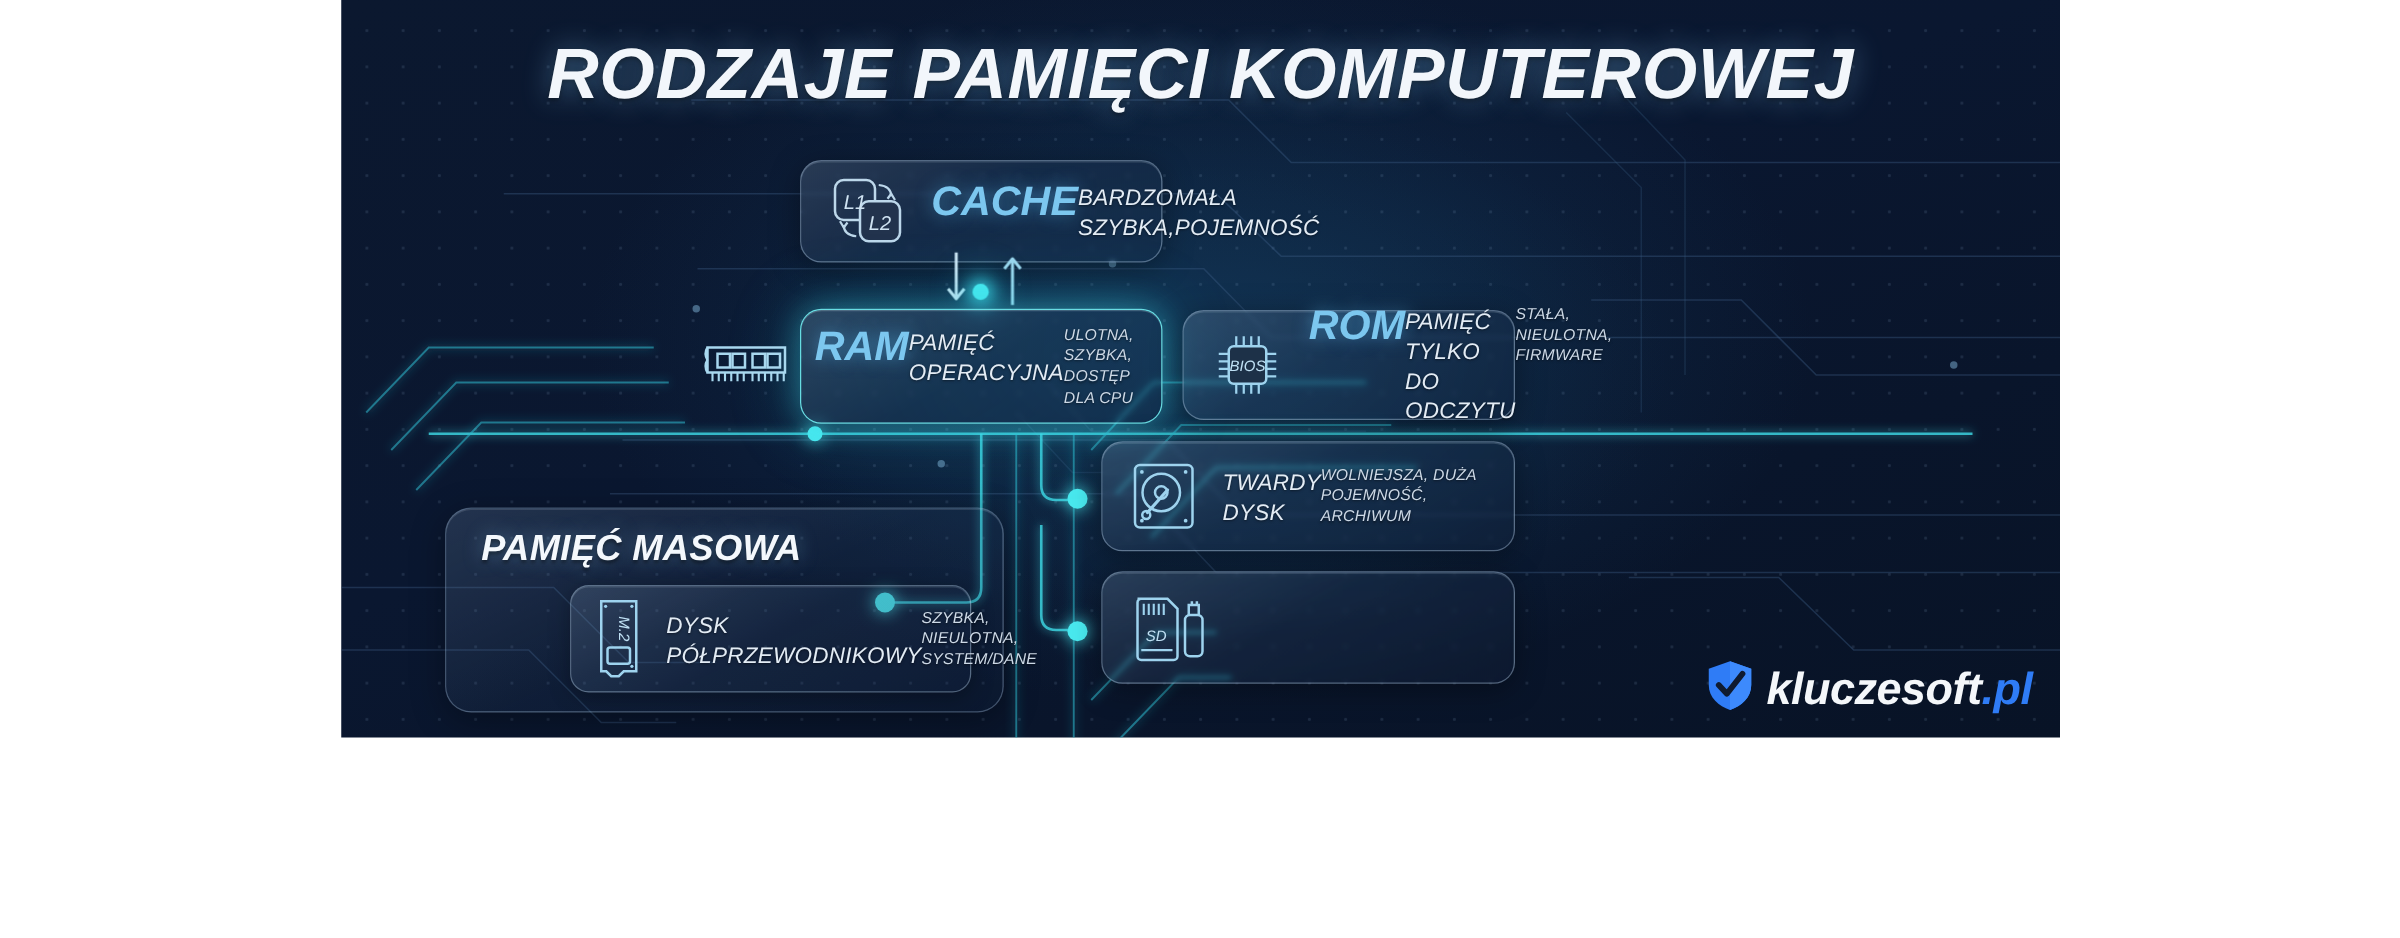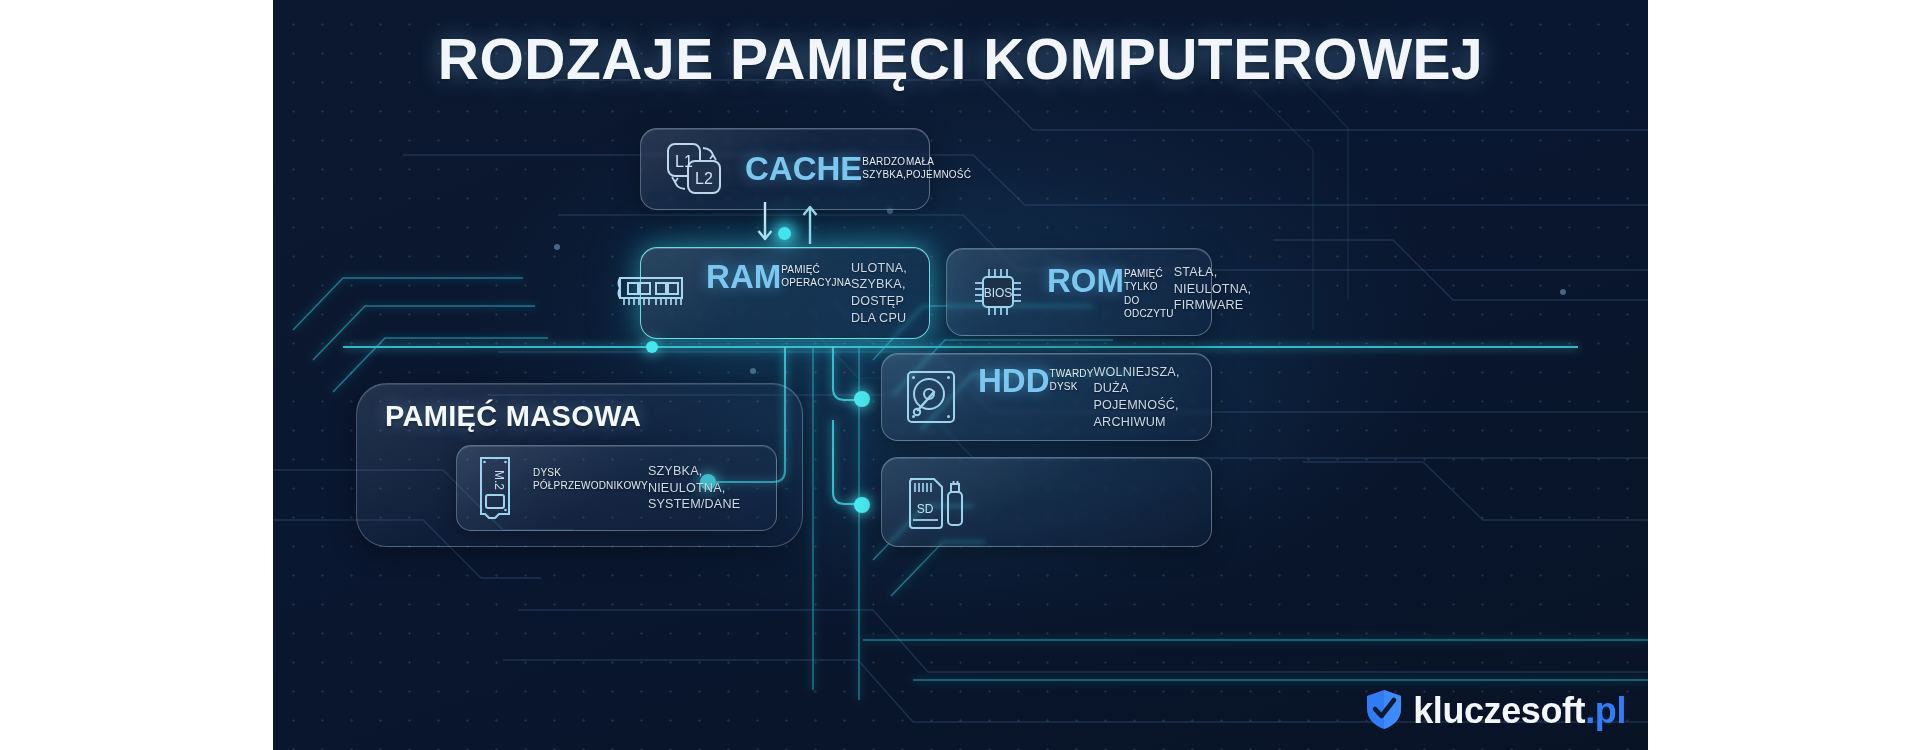--- a/index.html
+++ b/index.html
@@ -4,26 +4,27 @@
 <style>
   * { margin:0; padding:0; box-sizing:border-box; }
   html,body{
     width:1920px; height:750px; background:#ffffff; overflow:hidden;
     font-family:"Liberation Sans", sans-serif;
   }
   #stage{ position:relative; width:1920px; height:750px; background:#fff; }
 
   
   #canvas{
-    position:absolute; left:273px; top:0; width:1375px; height:750px;
+    position:absolute; left:273px; top:0; width:1375px; height:590px;
     background:
        radial-gradient(ellipse 700px 420px at 50% 46%, rgba(20,60,95,.55) 0%, rgba(11,27,52,0) 70%),
        radial-gradient(ellipse 520px 300px at 50% 50%, rgba(26,86,120,.30) 0%, rgba(11,27,52,0) 72%),
        linear-gradient(160deg,#0b182f 0%, #0a1730 45%, #081326 100%);
     overflow:hidden;
+    font-style:italic;
   }
   
   #dots{
     position:absolute; inset:0;
     background-image:radial-gradient(rgba(150,180,215,.17) 1px, transparent 1.4px);
     background-size:29px 29px; background-position:6px 10px;
     opacity:.85; pointer-events:none;
   }
   #traces, #glowtraces{ position:absolute; inset:0; pointer-events:none; }
 
@@ -49,40 +50,40 @@
                inset 0 1px 0 rgba(220,250,255,.22);
     background:linear-gradient(150deg, rgba(118,168,196,.30) 0%, rgba(46,96,130,.22) 50%, rgba(24,54,88,.20) 100%);
     justify-content:flex-end;
   }
   .ctext{ display:flex; flex-direction:row; justify-content:center; }
   .ctitle{
     font-size:33px; font-weight:700; line-height:1.04; color:#7cc7ef;
     text-shadow:0 0 14px rgba(90,180,235,.55);
   }
   .csub{
-    font-size:10px; font-weight:400; color:#e3ecf5; line-height:1.32;
+    font-size:18px; font-weight:400; color:#e3ecf5; line-height:1.32;
     letter-spacing:.2px; margin-top:3px; text-shadow:0 1px 2px rgba(0,0,0,.5);
   }
   .csub2{
     font-size:12.6px; font-weight:400; color:#cdd9e6; line-height:1.32;
     letter-spacing:.2px; text-shadow:0 1px 2px rgba(0,0,0,.5);
   }
   .icon{ flex:0 0 auto; display:flex; align-items:center; justify-content:center; }
 
   
   #card-cache{ left:367px; top:128px;  width:290px; height:82px; }
   #card-ram  { left:367px; top:247px;  width:290px; height:92px; }
   #card-rom  { left:673px; top:248px;  width:266px; height:88px; }
   #card-hdd  { left:608px; top:353px;  width:331px; height:88px; }
   #card-flash{ left:608px; top:457px;  width:331px; height:90px; }
 
   
   #group-mass{
-    position:absolute; left:83px; top:383px; width:447px; height:164px;
-    border-radius:31px;
+    position:absolute; left:83px; top:406px; width:447px; height:164px;
+    border-radius:21px;
     background:linear-gradient(155deg, rgba(120,148,180,.23) 0%, rgba(48,74,110,.15) 50%, rgba(24,44,74,.14) 100%);
     border:1.3px solid rgba(170,196,222,.34);
     box-shadow:0 6px 28px rgba(0,0,0,.33), inset 0 1px 0 rgba(230,242,255,.13);
     padding-left:39px;
   }
   #group-mass-title{
     position:absolute; left:28px; top:16px; font-size:29px; font-weight:700;
     color:#f4f8fc; letter-spacing:.3px; text-shadow:0 0 16px rgba(140,200,240,.4), 0 2px 3px rgba(0,0,0,.5);
   }
   #card-ssd{ left:99px; top:61px; width:321px; height:86px; position:absolute;
@@ -301,21 +302,20 @@
           <circle cx="13" cy="44" r="3.2"></circle>
           <g fill="#9ed3ee" stroke="none">
             <circle cx="9.5" cy="9.5" r="1.5"></circle>
               <circle cx="44.5" cy="9.5" r="1.5"></circle>
             <circle cx="9.5" cy="48.5" r="1.5"></circle>
               <circle cx="44.5" cy="48.5" r="1.5"></circle>
           </g>
         </svg>
       </div>
       <div class="ctext">
-        <div class="ctitle">HDD</div>
         <div class="csub">TWARDY DYSK</div>
         <div class="csub2">WOLNIEJSZA, DUŻA POJEMNOŚĆ, ARCHIWUM</div>
       </div>
     </div>
 
     <div class="card" id="card-flash">
       <div class="icon">
         <svg width="62" height="58" viewBox="0 0 62 58" fill="none" stroke="#9ed3ee" stroke-width="2">
           <path d="M6 6 h24 l8 8 v38 a3 3 0 0 1 -3 3 h-26 a3 3 0 0 1 -3 -3 v-43 a3 3 0 0 1 3 -3 z"></path>
           <g stroke-width="1.7">

